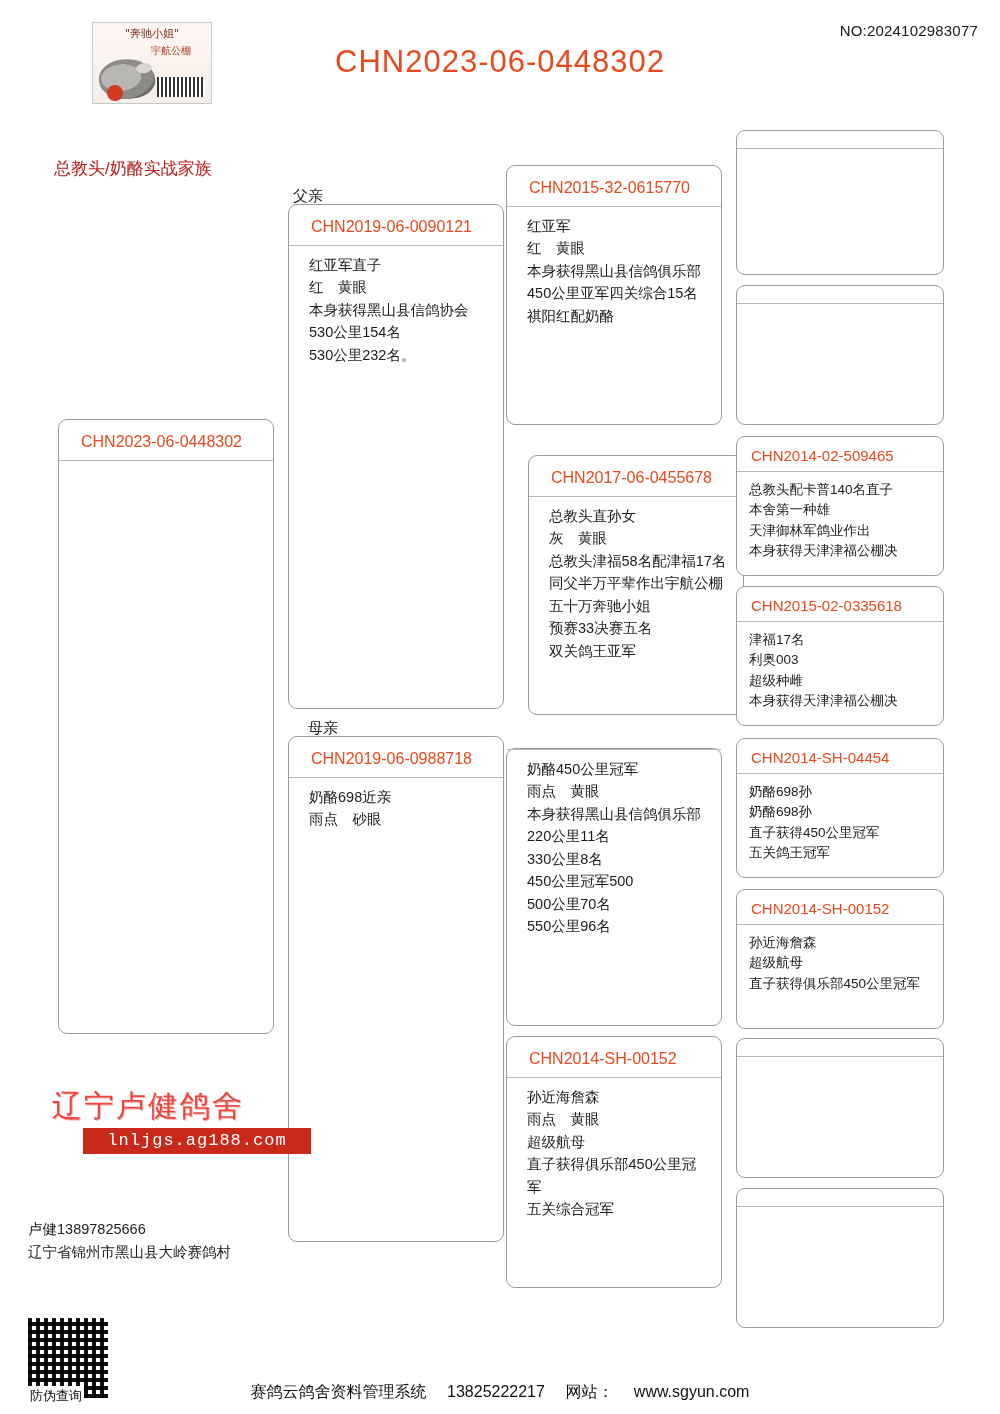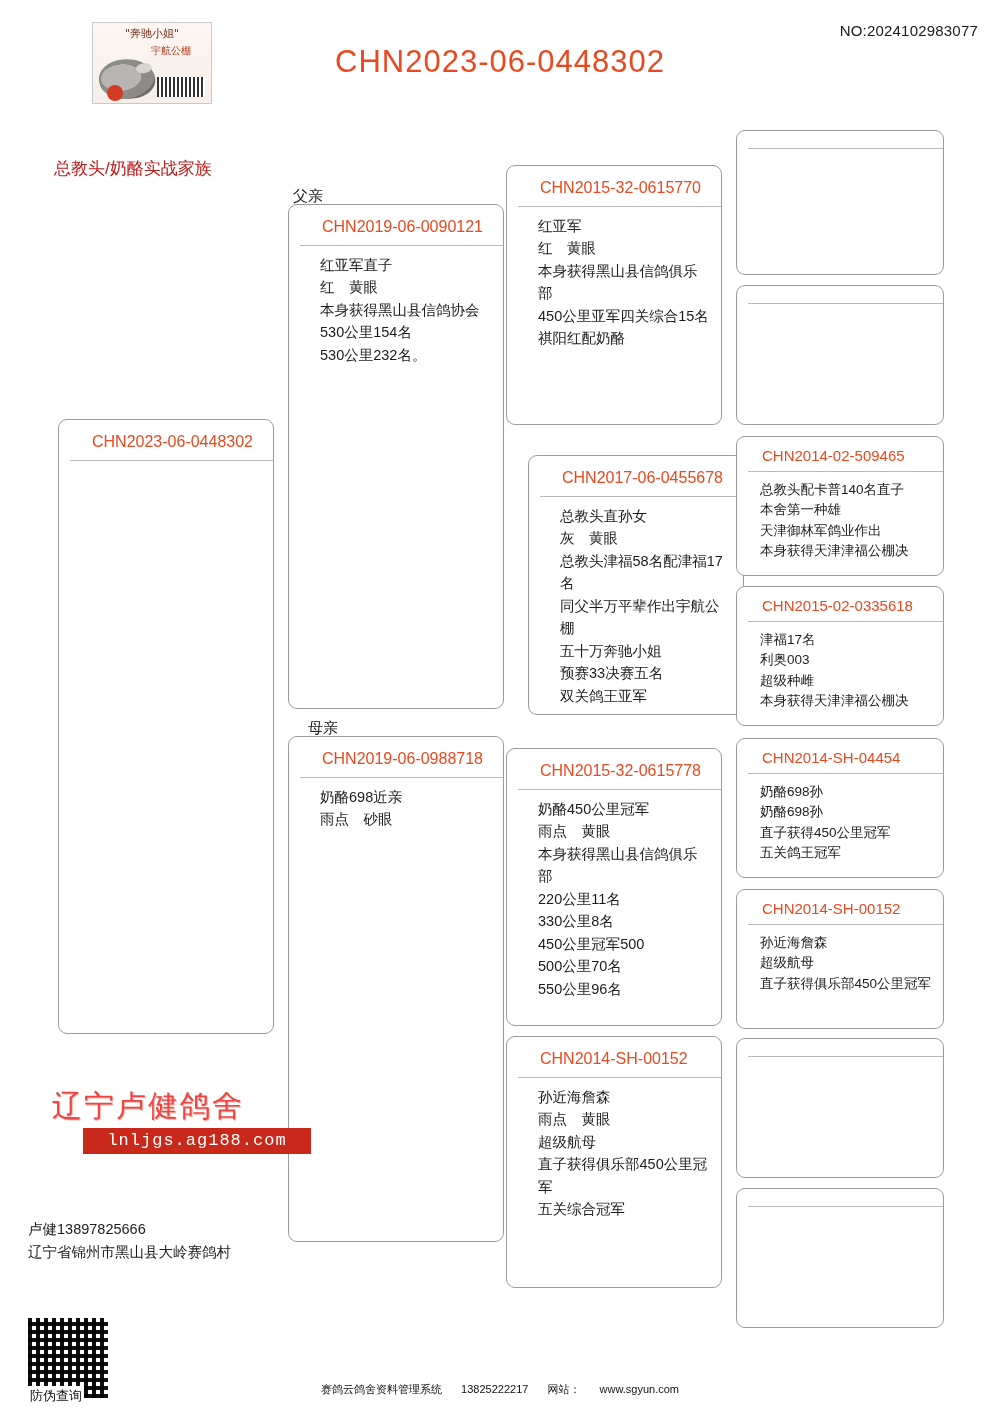--- a/index.html
+++ b/index.html
@@ -78,21 +78,20 @@
     font-size: 17px;
     color: #b91c1c;
   }
 
   
   .pbox {
     border: 1px solid #9b9b9b;
     border-radius: 9px;
     background: #fff;
     box-sizing: border-box;
-    padding-left: 11px;
   }
   .pbox .ring {
     color: #e8491f;
     font-size: 16px;
     padding: 13px 0 9px 22px;
     white-space: nowrap;
   }
   .pbox .sep {
     height: 1px;
     background: #b9b9b9;
@@ -155,21 +154,21 @@
   .qr-label {
     left: 28px; top: 1386px;
     font-size: 13px;
     color: #111;
     background: #fff;
     padding: 1px 2px;
   }
   .footer {
     left: 0; top: 1382px; width: 1000px;
     text-align: center;
-    font-size: 11px;
+    font-size: 16px;
     color: #111;
   }
   .footer span { margin: 0 8px; }
 </style>
 </head>
 <body>
 
 <div class="abs doc-no">NO:2024102983077</div>
 <div class="abs main-title">CHN2023-06-0448302</div>
 
@@ -224,21 +223,20 @@
   <div class="desc">总教头直孙女
 灰　黄眼
 总教头津福58名配津福17名
 同父半万平辈作出宇航公棚
 五十万奔驰小姐
 预赛33决赛五名
 双关鸽王亚军</div>
 </div>
 
 <div class="abs pbox" style="left:506px; top:748px; width:216px; height:278px;">
-  <div class="ring">CHN2015-32-0615778</div>
   <div class="sep"></div>
   <div class="desc">奶酪450公里冠军
 雨点　黄眼
 本身获得黑山县信鸽俱乐部
 220公里11名
 330公里8名
 450公里冠军500
 500公里70名
 550公里96名</div>
 </div>

